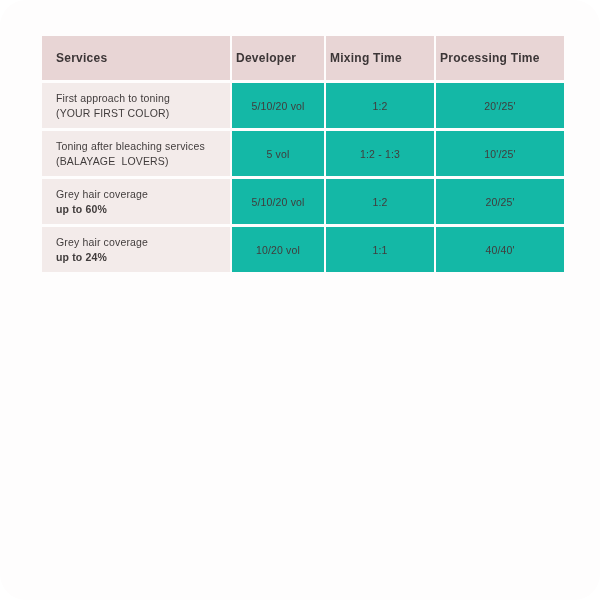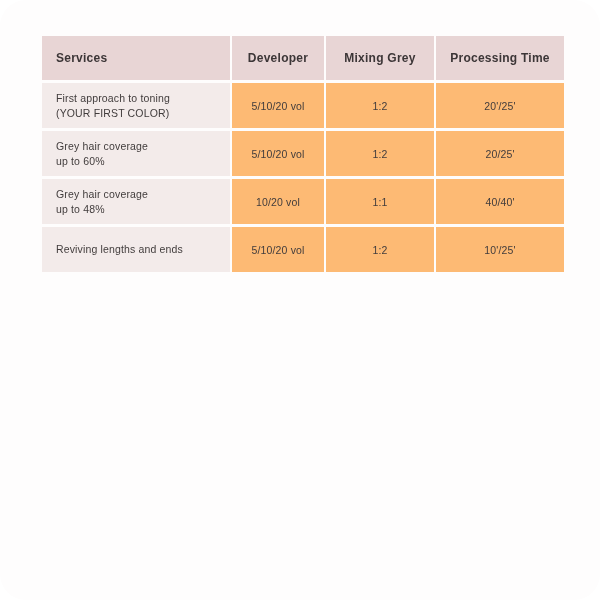--- a/index.html
+++ b/index.html
@@ -33,21 +33,21 @@
   col.c-mixing     { width: 108px; }
   col.c-processing { width: 128px; }
 
   thead th {
     background: #e8d5d5;
     height: 44px;
     font-size: 12px;
     font-weight: 700;
     color: #3c3637;
     letter-spacing: 0.25px;
-    text-align: center;
+    text-align: left;
     vertical-align: middle;
     padding: 0 4px;
   }
   thead th.left {
     text-align: left;
     padding-left: 14px;
   }
   tbody td {
     height: 45px;
     vertical-align: middle;
@@ -57,95 +57,95 @@
     text-align: center;
     padding: 0 4px;
   }
   tbody td.svc {
     background: #f3ebea;
     text-align: left;
     padding-left: 14px;
     padding-right: 8px;
   }
   tbody td.val {
-    background: #fdba74;
+    background: #14b8a6;
   }
   .svc-line1 {
     display: block;
     line-height: 1.4;
     white-space: pre-wrap;
   }
   .svc-line2 {
     display: block;
     line-height: 1.4;
     white-space: pre-wrap;
   }
   .svc-line2.bold { font-weight: 400; }
-  .svc-line2.normal { font-weight: 400; }
+  .svc-line2.normal { font-weight: 700; }
 </style>
 </head>
 <body>
 
 <div class="canvas">
   <table class="services-table">
     <colgroup>
       <col class="c-services">
       <col class="c-developer">
       <col class="c-mixing">
       <col class="c-processing">
     </colgroup>
     <thead>
       <tr>
         <th class="left">Services</th>
         <th>Developer</th>
-        <th>Mixing Grey</th>
+        <th>Mixing Time</th>
         <th>Processing Time</th>
       </tr>
     </thead>
     <tbody>
   <tr>
     <td class="svc">
       <span class="svc-line1">First approach to toning</span>
       <span class="svc-line2 bold">(YOUR FIRST COLOR)</span>
     </td>
     <td class="val">5/10/20 vol</td>
     <td class="val">1:2</td>
     <td class="val">20'/25'</td>
   </tr>
 
 
+  <tr>
+    <td class="svc">
+      <span class="svc-line1">Toning after bleaching services</span>
+      <span class="svc-line2 bold">(BALAYAGE  LOVERS)</span>
+    </td>
+    <td class="val">5 vol</td>
+    <td class="val">1:2 - 1:3</td>
+    <td class="val">10'/25'</td>
+  </tr>
 
 
   <tr>
     <td class="svc">
       <span class="svc-line1">Grey hair coverage</span>
       <span class="svc-line2 normal">up to 60%</span>
     </td>
     <td class="val">5/10/20 vol</td>
     <td class="val">1:2</td>
     <td class="val">20/25'</td>
   </tr>
 
   <tr>
     <td class="svc">
       <span class="svc-line1">Grey hair coverage</span>
-      <span class="svc-line2 normal">up to 48%</span>
+      <span class="svc-line2 normal">up to 24%</span>
     </td>
     <td class="val">10/20 vol</td>
     <td class="val">1:1</td>
     <td class="val">40/40'</td>
   </tr>
 
 
-  <tr>
-    <td class="svc">
-      <span class="svc-line1">Reviving lengths and ends</span>
-
-    </td>
-    <td class="val">5/10/20 vol</td>
-    <td class="val">1:2</td>
-    <td class="val">10'/25'</td>
-  </tr>
 
 
 </tbody>
   </table>
 </div>
 
 </body></html>

